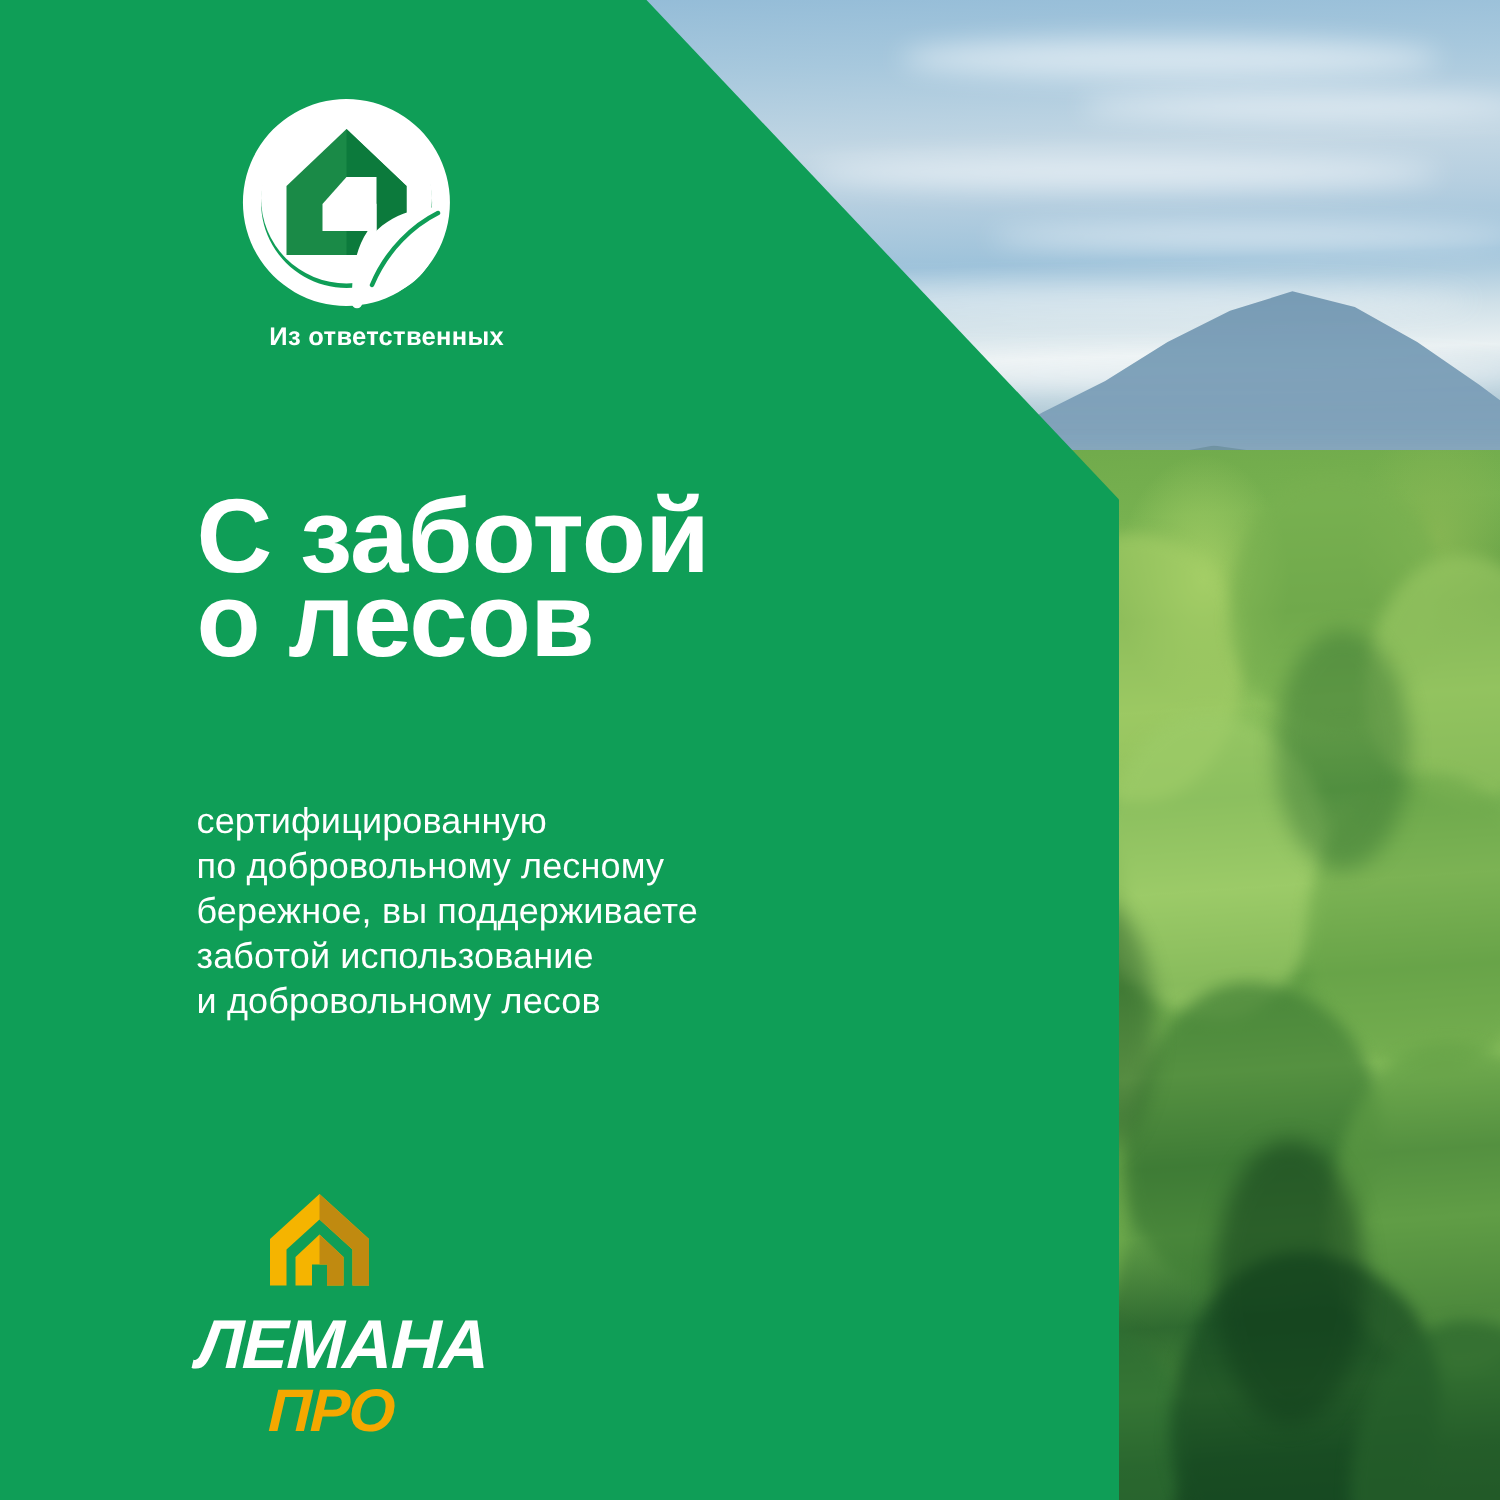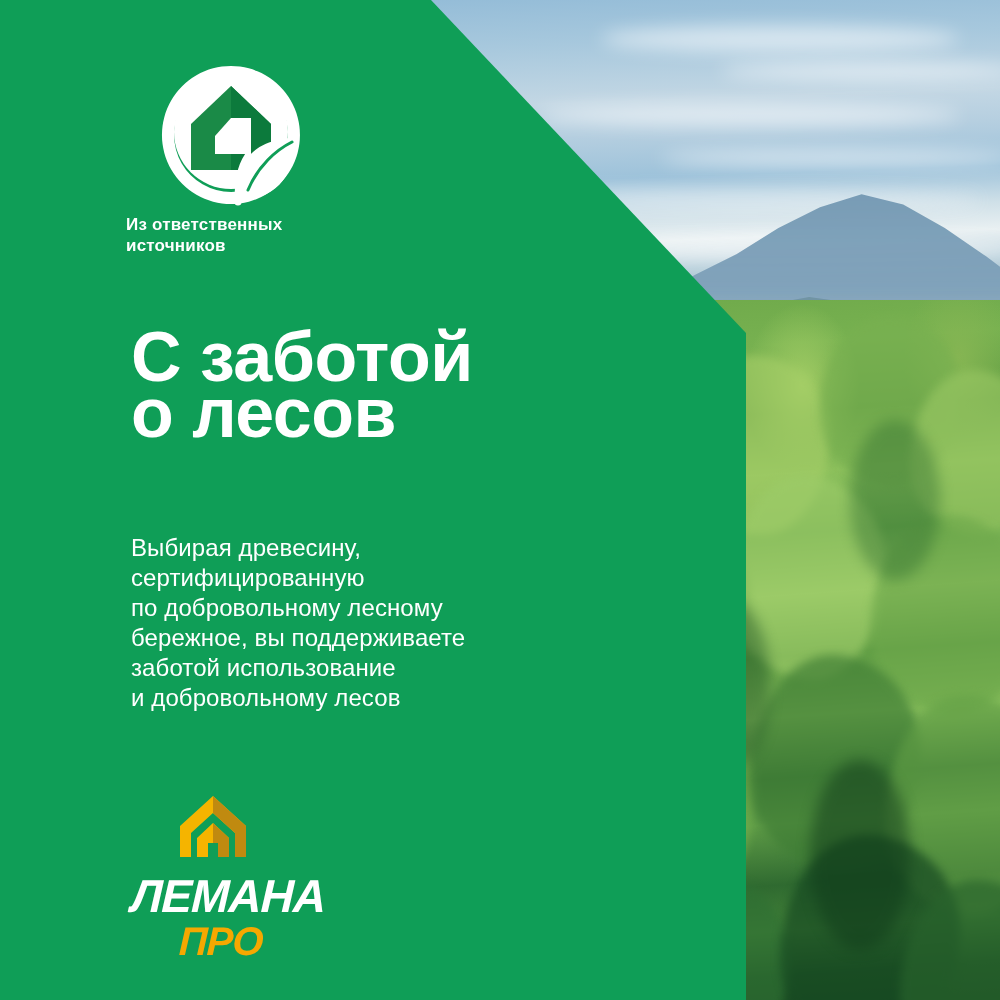--- a/index.html
+++ b/index.html
@@ -79,21 +79,21 @@
 
   
   #content { position:absolute; inset:0; z-index:3; }
 
   
   .badge { position:absolute; left:158px; top:62px; width:146px; height:146px; }
   .badge svg { display:block; width:146px; height:146px; }
 
   .badge-caption {
     position:absolute; left:126px; top:214px; width:210px;
-    text-align:left;
+    text-align:right;
     color:#ffffff;
     font-weight:bold;
     font-size:17px;
     line-height:21px;
     letter-spacing:.2px;
   }
 
   
   .headline {
     position:absolute; left:131px; top:329px; width:520px;
@@ -208,30 +208,28 @@
       <path d="M138 76 C138 76 104 74 88 98 C76 116 80 140 80 140
                C80 140 114 138 128 114 C140 94 138 76 138 76 Z" fill="#ffffff"></path>
       <path d="M134 80 C118 88 100 104 90 128" stroke="#0f9e57" stroke-width="3" fill="none" stroke-linecap="round"></path>
 
       <path d="M80 140 C80 120 82 106 90 94" stroke="#ffffff" stroke-width="7" fill="none" stroke-linecap="round"></path>
     </svg>
   </div>
 
   <div class="badge-caption">
     <div>Из ответственных</div>
-    <div>источников</div>
   </div>
 
   <div class="headline">
     <div>С заботой</div>
     <div>о лесов</div>
   </div>
 
   <div class="bodycopy">
-    <div>Выбирая древесину,</div>
     <div>сертифицированную</div>
     <div>по добровольному лесному</div>
     <div>бережное, вы поддерживаете</div>
     <div>заботой использование</div>
     <div>и добровольному лесов</div>
   </div>
 
   <div class="lemana">
     <svg class="lemana-house" viewBox="0 0 72 72" xmlns="http://www.w3.org/2000/svg" aria-hidden="true">
       <path d="M36 3 L69 33 L69 64 L58 64 L58 40 L36 20 L14 40 L14 64 L3 64 L3 33 Z" fill="#f5b400"></path>

